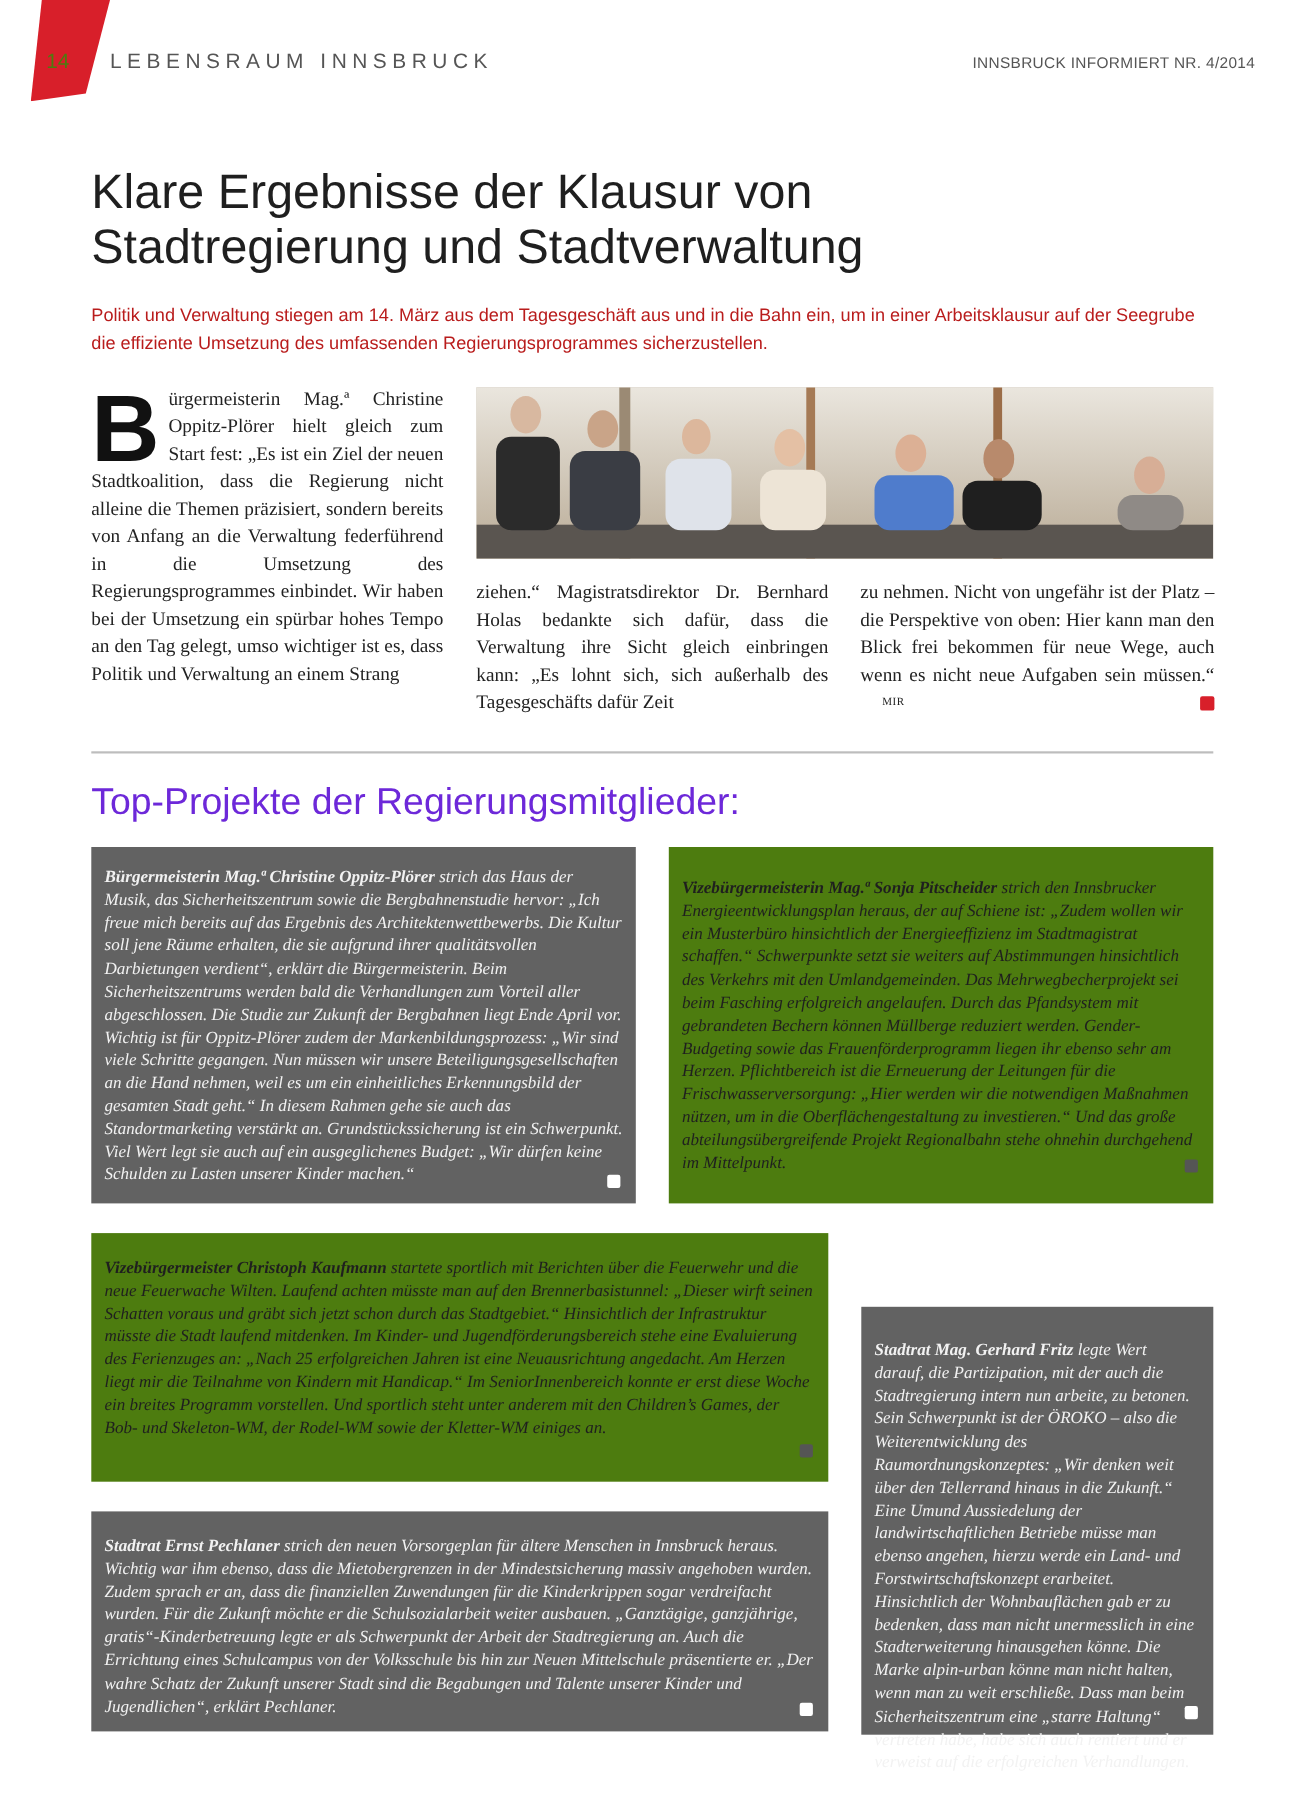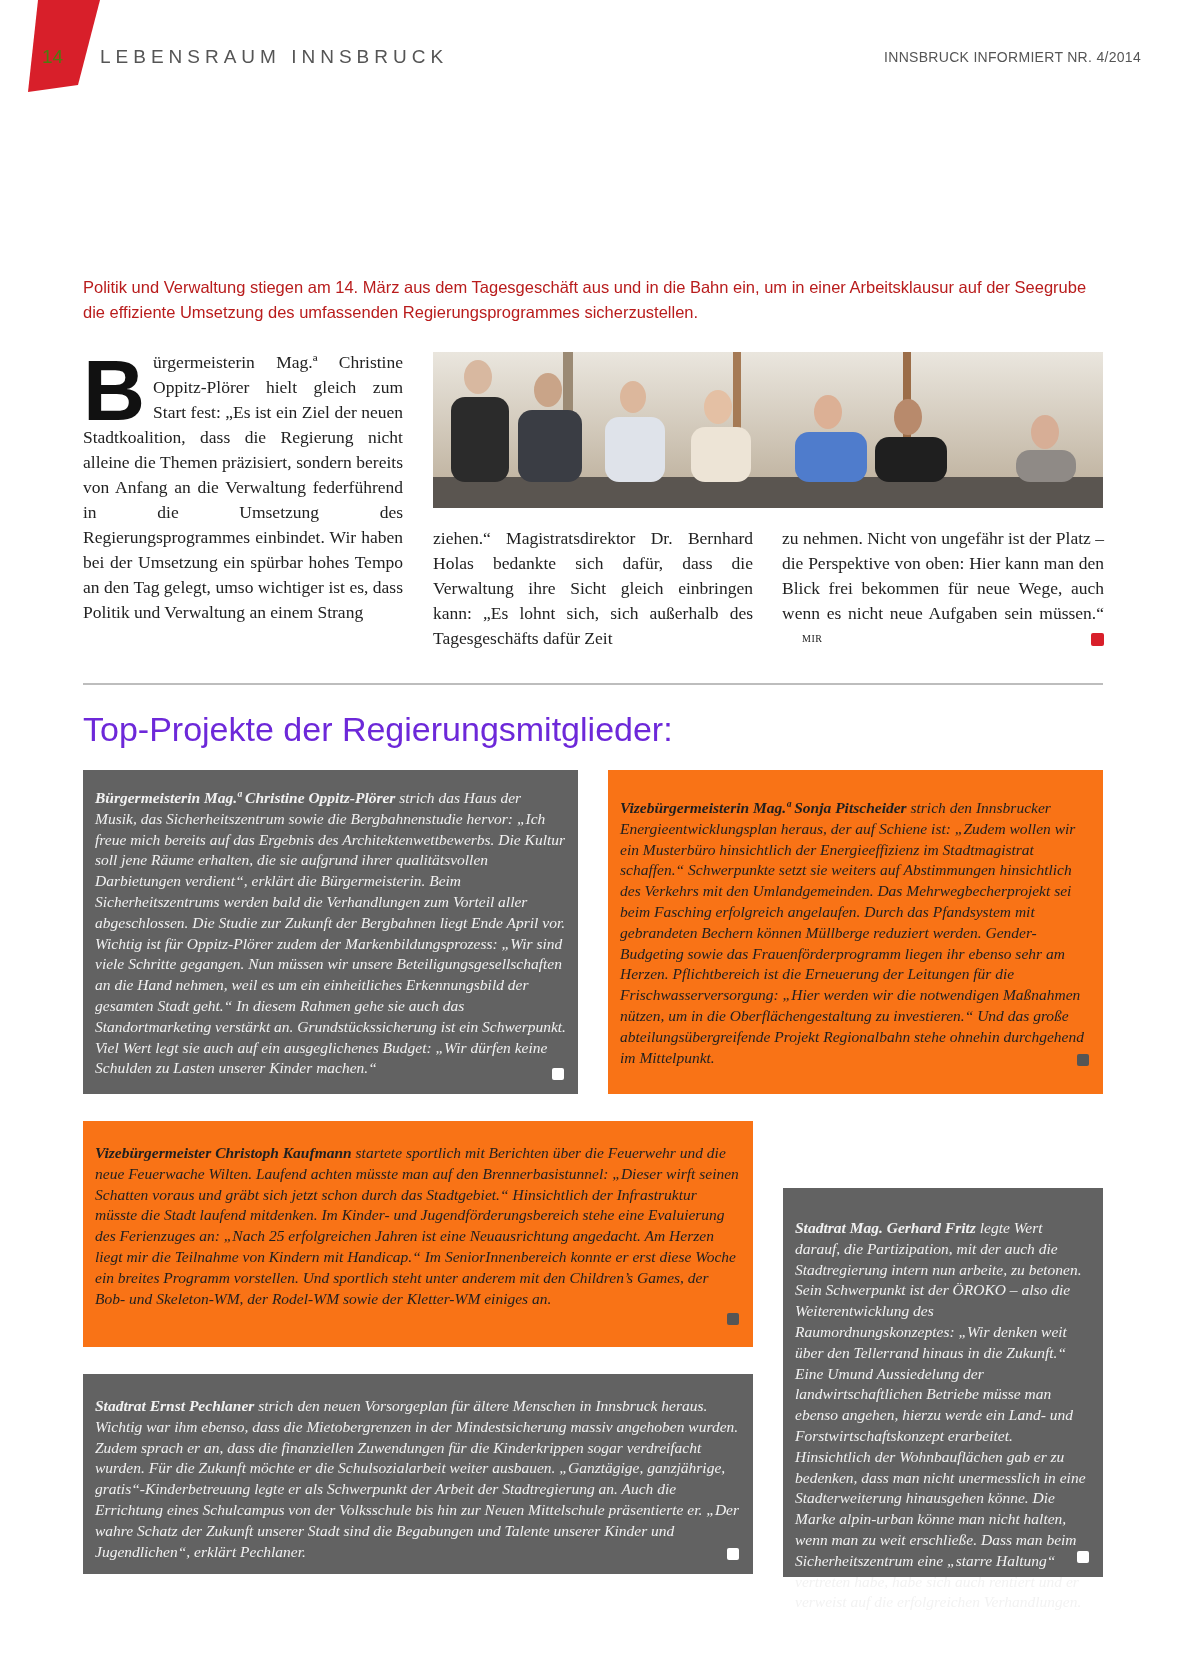--- a/index.html
+++ b/index.html
@@ -15,21 +15,21 @@
   .col2 { left: 433px; top: 526px; width: 320px; }
   .col3 { left: 782px; top: 526px; width: 322px; }
   .dropcap { float: left; font-family: "Liberation Sans", sans-serif; font-weight: bold; font-size: 86px; line-height: 68px; margin: 6px 8px 0 0; color: #111; }
   .sig { font-size: 10px; vertical-align: super; letter-spacing: 0.5px; margin-left: 20px; }
   .end-mark { display: inline-block; width: 13px; height: 13px; border-radius: 2px; vertical-align: middle; float: right; margin-top: 7px; }
   .photo { position: absolute; left: 433px; top: 352px; width: 670px; height: 156px; overflow: hidden; background: #d8d2c6; }
   .divider { position: absolute; left: 83px; top: 683px; width: 1020px; height: 2px; background: #bdbdbd; }
   .subhead { position: absolute; left: 83px; top: 710px; font-size: 34px; color: #6d28d9; margin: 0; font-weight: normal; }
   .box { position: absolute; box-sizing: border-box; font-family: "Liberation Serif", serif; font-style: italic; font-size: 15.5px; line-height: 20.8px; padding: 18px 12px 12px 12px; }
   .box.dark { background: #626262; color: #f2f2f2; }
-  .box.light { background: #f97316; color: #1f1f1f; }
+  .box.light { background: #4d7c0f; color: #1f1f1f; }
   .box b { font-weight: bold; }
   .box .box-mark { position: absolute; width: 12px; height: 12px; border-radius: 2px; }
   .box.dark .box-mark { background: #ffffff; }
   .box.light .box-mark { background: #555555; }
   .b1 { left: 83px; top: 770px; width: 495px; height: 324px; }
   .b2 { left: 608px; top: 770px; width: 495px; height: 324px; padding-top: 28px; }
   .b3 { left: 83px; top: 1121px; width: 670px; height: 226px; padding-top: 22px; }
   .b4 { left: 83px; top: 1374px; width: 670px; height: 200px; padding-top: 22px; }
   .b5 { left: 783px; top: 1188px; width: 320px; height: 389px; padding-top: 30px; }
 </style>
@@ -37,21 +37,22 @@
 <body>
 
 <svg class="red-tab" viewBox="0 0 72 92" preserveAspectRatio="none">
   <polygon points="10,0 72,0 50,85 0,92" fill="#d81f2a"></polygon>
 </svg>
 <div class="page-num">14</div>
 <div class="section-label">LEBENSRAUM INNSBRUCK</div>
 <div class="issue-label">INNSBRUCK INFORMIERT NR. 4/2014</div>
 
 <h1 class="headline">
-  <br>
+  <span>Klare Ergebnisse der Klausur von</span><br>
+  <span>Stadtregierung und Stadtverwaltung</span>
 </h1>
 
 <p class="lead">Politik und Verwaltung stiegen am 14. März aus dem Tagesgeschäft aus und in die Bahn ein, um in einer Arbeitsklausur auf der Seegrube die effiziente Umsetzung des umfassenden Regierungsprogrammes sicherzustellen.</p>
 
 <p class="col col1"><span class="dropcap">B</span><span>ürgermeisterin Mag.ª Christine Oppitz-Plörer hielt gleich zum Start fest: „Es ist ein Ziel der neuen Stadtkoalition, dass die Regierung nicht alleine die Themen präzisiert, sondern bereits von Anfang an die Verwaltung federführend in die Umsetzung des Regierungsprogrammes einbindet. Wir haben bei der Umsetzung ein spürbar hohes Tempo an den Tag gelegt, umso wichtiger ist es, dass Politik und Verwaltung an einem Strang</span></p>
 
 <div class="photo" title="Gruppenfoto: sieben Personen am Konferenztisch">
   <svg width="670" height="156" viewBox="0 0 670 156" preserveAspectRatio="none">
     <defs>
       <linearGradient id="bg" x1="0" y1="0" x2="0" y2="1">

